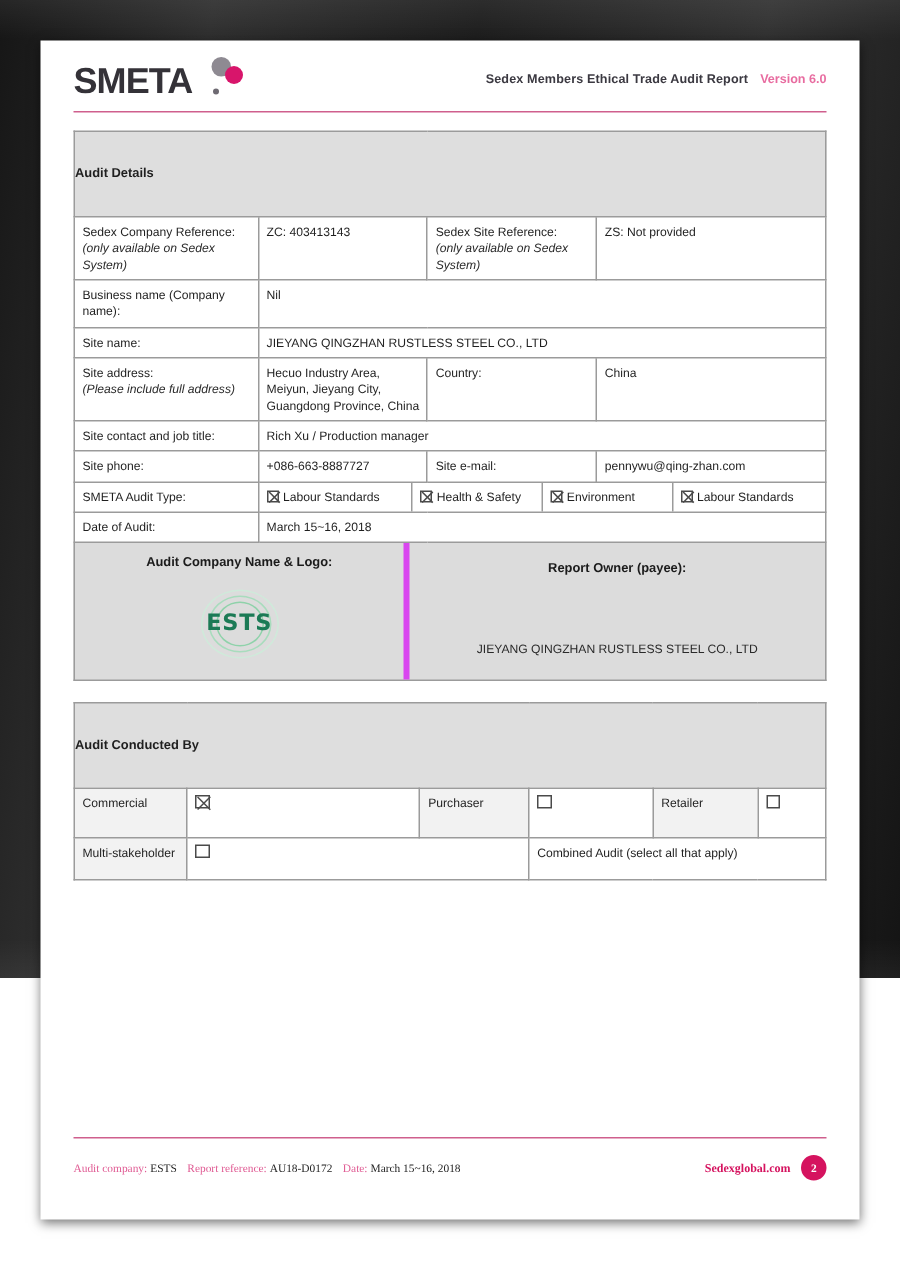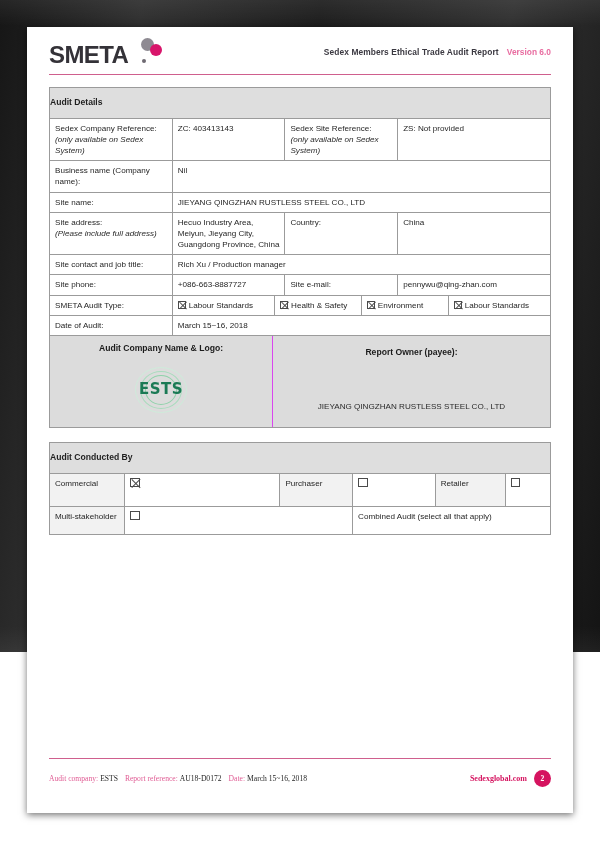--- a/index.html
+++ b/index.html
@@ -138,21 +138,21 @@
     line-height: 1.38;
     color: #1f1f1f;
     font-weight: 400;
     text-align: left;
   }
   .tbl-title {
     background: #dedede;
     text-align: center;
     font-weight: 700 !important;
     font-size: 8.6px !important;
-    padding: 9px 0 !important;
+    padding: 22px 0 !important;
     color: #1b1b1b;
   }
   .lbl {
     background: #f2f2f2;
     margin-top: 26px;
   }
   .italic {
     font-style: italic;
     color: #2a2a2a;
   }
@@ -194,21 +194,21 @@
   .band {
     display: flex;
     width: 100%;
     border: 1px solid #9b9b9b;
     border-top: none;
     background: #dcdcdc;
     height: 92px;
   }
   .band-left {
     width: 44.6%;
-    border-right: 1px solid #d946ef;
+    border-right: 4px solid #d946ef;
     text-align: center;
     padding-top: 7px;
     position: relative;
   }
   .band-right {
     flex: 1;
     text-align: center;
     padding-top: 11px;
     position: relative;
   }

